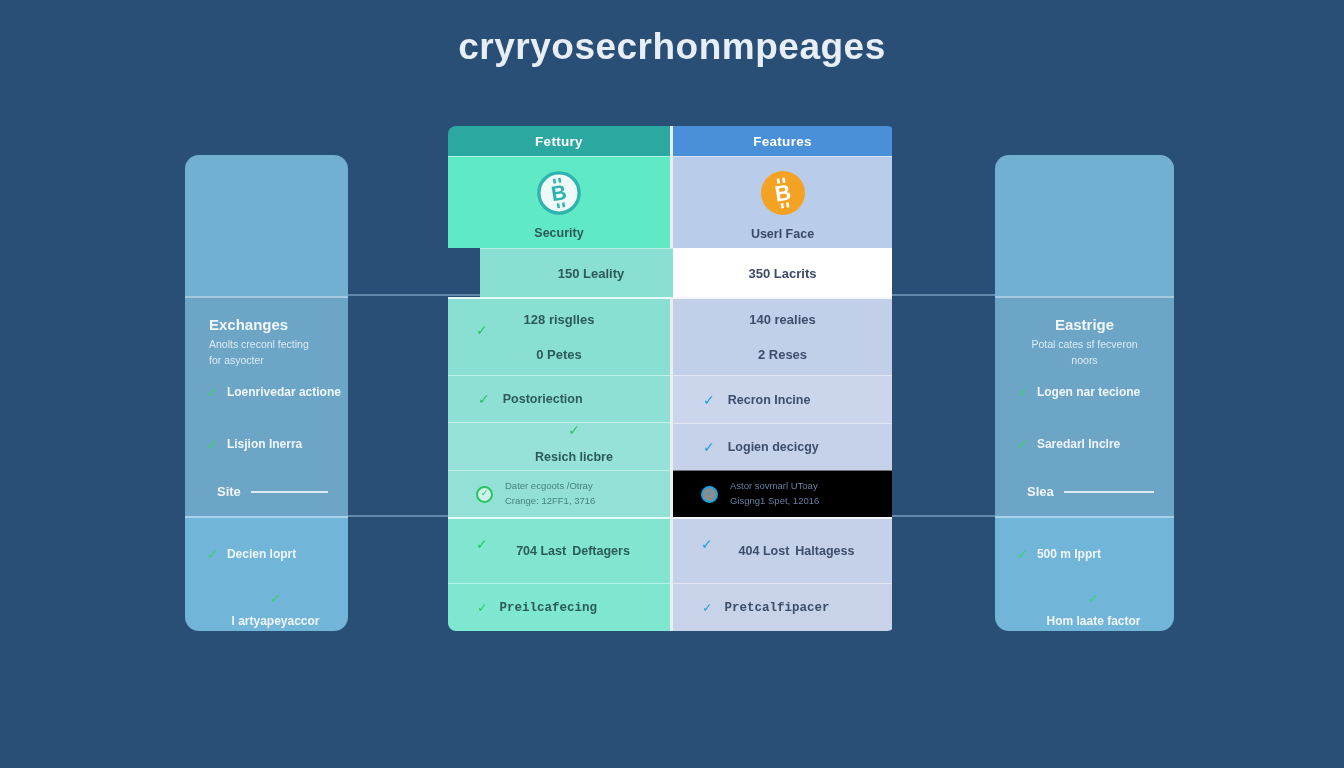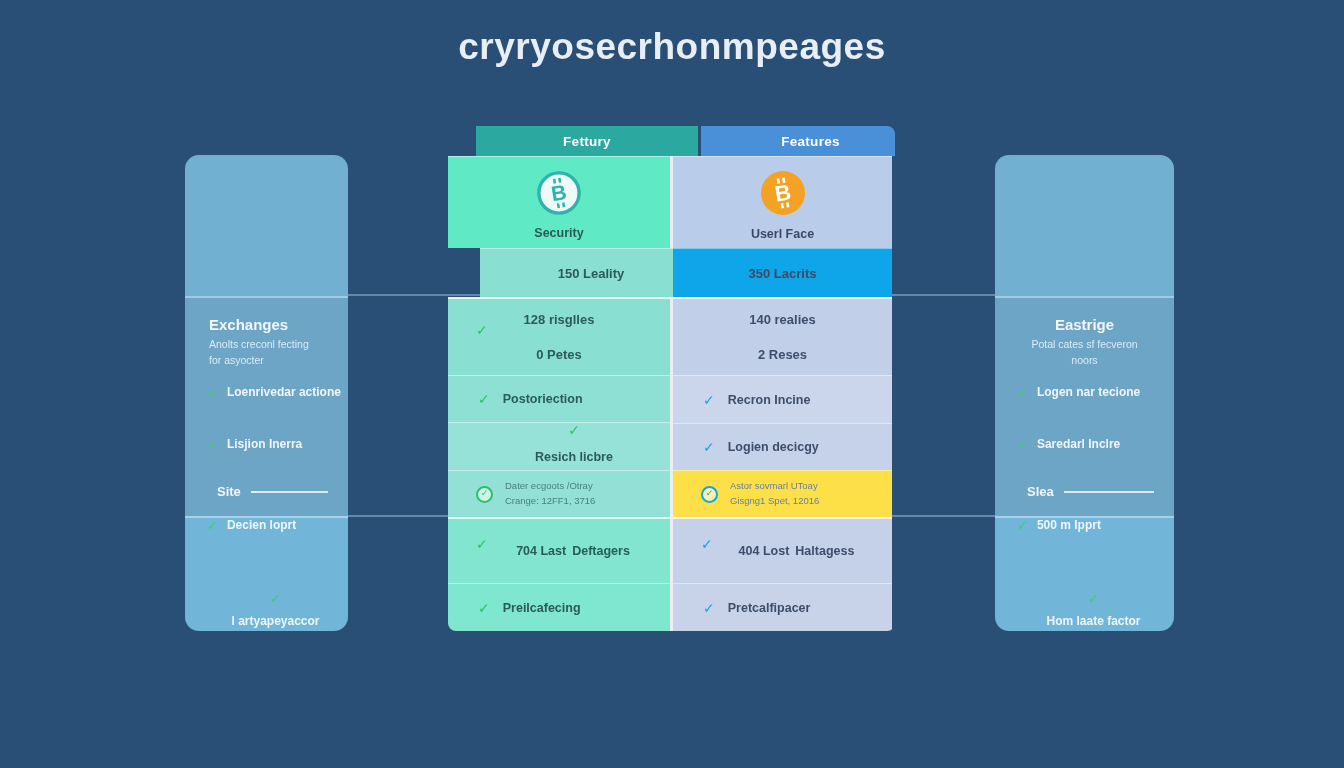--- a/index.html
+++ b/index.html
@@ -38,81 +38,81 @@
     font-size:15px; font-weight:bold; color:#f2f7fb; z-index:3; }
   .card-right .card-title { left:0; right:0; text-align:center; }
   .card-sub { position:absolute; top:181px; left:24px; right:8px;
     font-size:10.5px; line-height:1.55; color:#dcebf5; z-index:3; }
   .card-right .card-sub { left:6px; right:6px; text-align:center; }
 
   .card-item { position:absolute; left:22px; right:4px; display:flex;
     align-items:center; gap:9px; z-index:3;
     font-size:12px; font-weight:bold; color:#eff6fb; }
   .ci-1 { top:230px; } .ci-2 { top:282px; }
-  .ci-3 { top:363px; } .ci-4 { top:437px;flex-direction:column; }
+  .ci-3 { top:392px; } .ci-4 { top:437px;flex-direction:column; }
 
   .site-row { position:absolute; top:329px; left:32px; right:20px;
     display:flex; align-items:center; gap:10px; z-index:3;
     font-size:13px; font-weight:bold; color:#f0f6fa; }
   .site-line { flex:1; height:2px; background:rgba(240,248,252,0.85); }
 
   
   .cmp-table { position:absolute; left:448px; top:126px; width:447px; height:505px;
     border-radius:8px; overflow:hidden; display:flex; z-index:2; }
   .col { width:222px; display:flex; flex-direction:column; }
   .col-right { border-left:3px solid rgba(255,255,255,0.9); }
 
   .row { width:100%; border-top:1px solid rgba(255,255,255,0.45); position:relative; }
   .r-header { height:30px; border-top:none; display:flex; align-items:center;
     justify-content:center; font-size:13.5px; font-weight:bold; color:#ffffff;
-    letter-spacing:0.3px;margin-left:28px; }
+    letter-spacing:0.3px; }
   .col-left  .r-header { background: var(--header-left-bg, #2ba89f); }
   .col-right .r-header { background: var(--header-right-bg, #4a90d9); }
 
   .r-icon { height:92px; display:flex; flex-direction:column; align-items:center;
     justify-content:center; gap:10px; padding-top:4px; }
   .col-left  .r-icon { background:#5fe9c5; }
   .col-right .r-icon { background:#b9cdeb; }
   .icon-label { font-size:12.5px; font-weight:bold; }
   .col-left  .icon-label { color:#2c5a55; }
   .col-right .icon-label { color:#3a4963; }
 
   .r-stat { height:49px; display:flex; align-items:center; justify-content:center;
     font-size:13px; font-weight:bold; }
   .col-left  .r-stat { background:#89dfd1; color:#2e5858;margin-left:32px; }
-  .col-right .r-stat { background:#0ea5e9; color:#3b4a66; }
+  .col-right .r-stat { background:#ffffff; color:#3b4a66; }
 
   .r-metric { height:78px; border-top-width:2px; border-top-color:rgba(255,255,255,0.8);
     display:flex; flex-direction:column; align-items:center; justify-content:center;
     gap:20px; font-size:13px; font-weight:bold; }
   .col-left  .r-metric { background:#89e0d2; color:#2b5a5a; }
   .col-right .r-metric { background:#c2cfe9; color:#3d4e6b; }
   .metric-ck { position:absolute; left:28px; top:24px; }
 
   .r-feat { height:47px; display:flex; align-items:center; padding-left:30px;
     gap:13px; font-size:12.5px; font-weight:bold; }
   .col-left  .r-feat { background:#8fe0d4; color:#2b5a5a; }
   .col-right .r-feat { background:#c6d1ea; color:#3d4e6b; }
   .r-feat2 { height:48px; }
   .col-left  .r-feat2 { background:#97e2d8;flex-direction:column; }
   .col-right .r-feat2 { background:#cbd5ec; }
 
   .r-note { height:47px; display:flex; align-items:center; padding-left:28px;
     gap:12px; font-size:9.5px; line-height:1.55; }
   .col-left  .r-note { background:#93e1d6; color:#47807c; }
-  .col-right .r-note { background:#fde047; color:#67809f; }
+  .col-right .r-note { background:#000000; color:#67809f; }
 
   .r-stat2 { height:66px; border-top-width:2px; border-top-color:rgba(255,255,255,0.8);
     display:flex; flex-direction:row; align-items:center; justify-content:center;
     gap:6px; font-size:12.5px; font-weight:bold;padding-left:28px; }
   .col-left  .r-stat2 { background:#81e5cf; color:#2b5a5a; }
   .col-right .r-stat2 { background:#c5d0e9; color:#3d4e6b; }
   .stat2-ck { position:absolute; left:28px; top:18px; }
 
-  .r-feat3 { height:48px; }
+  .r-feat3 { height:48px;font-family:Liberation Mono, monospace; }
   .col-left  .r-feat3 { background:#7fe6d0; }
   .col-right .r-feat3 { background:#c8d2e8; }
 
   
   .ck { font-size:14px; font-weight:bold; line-height:1; flex:none; }
   .ck::before { content:"\2713"; }
   .col-left  .ck { color: var(--check-green, #27c45f); }
   .col-right .ck { color: var(--check-blue, #18a4dd); }
   .side-card .ck { color:#35d562; font-size:13px; }
 

